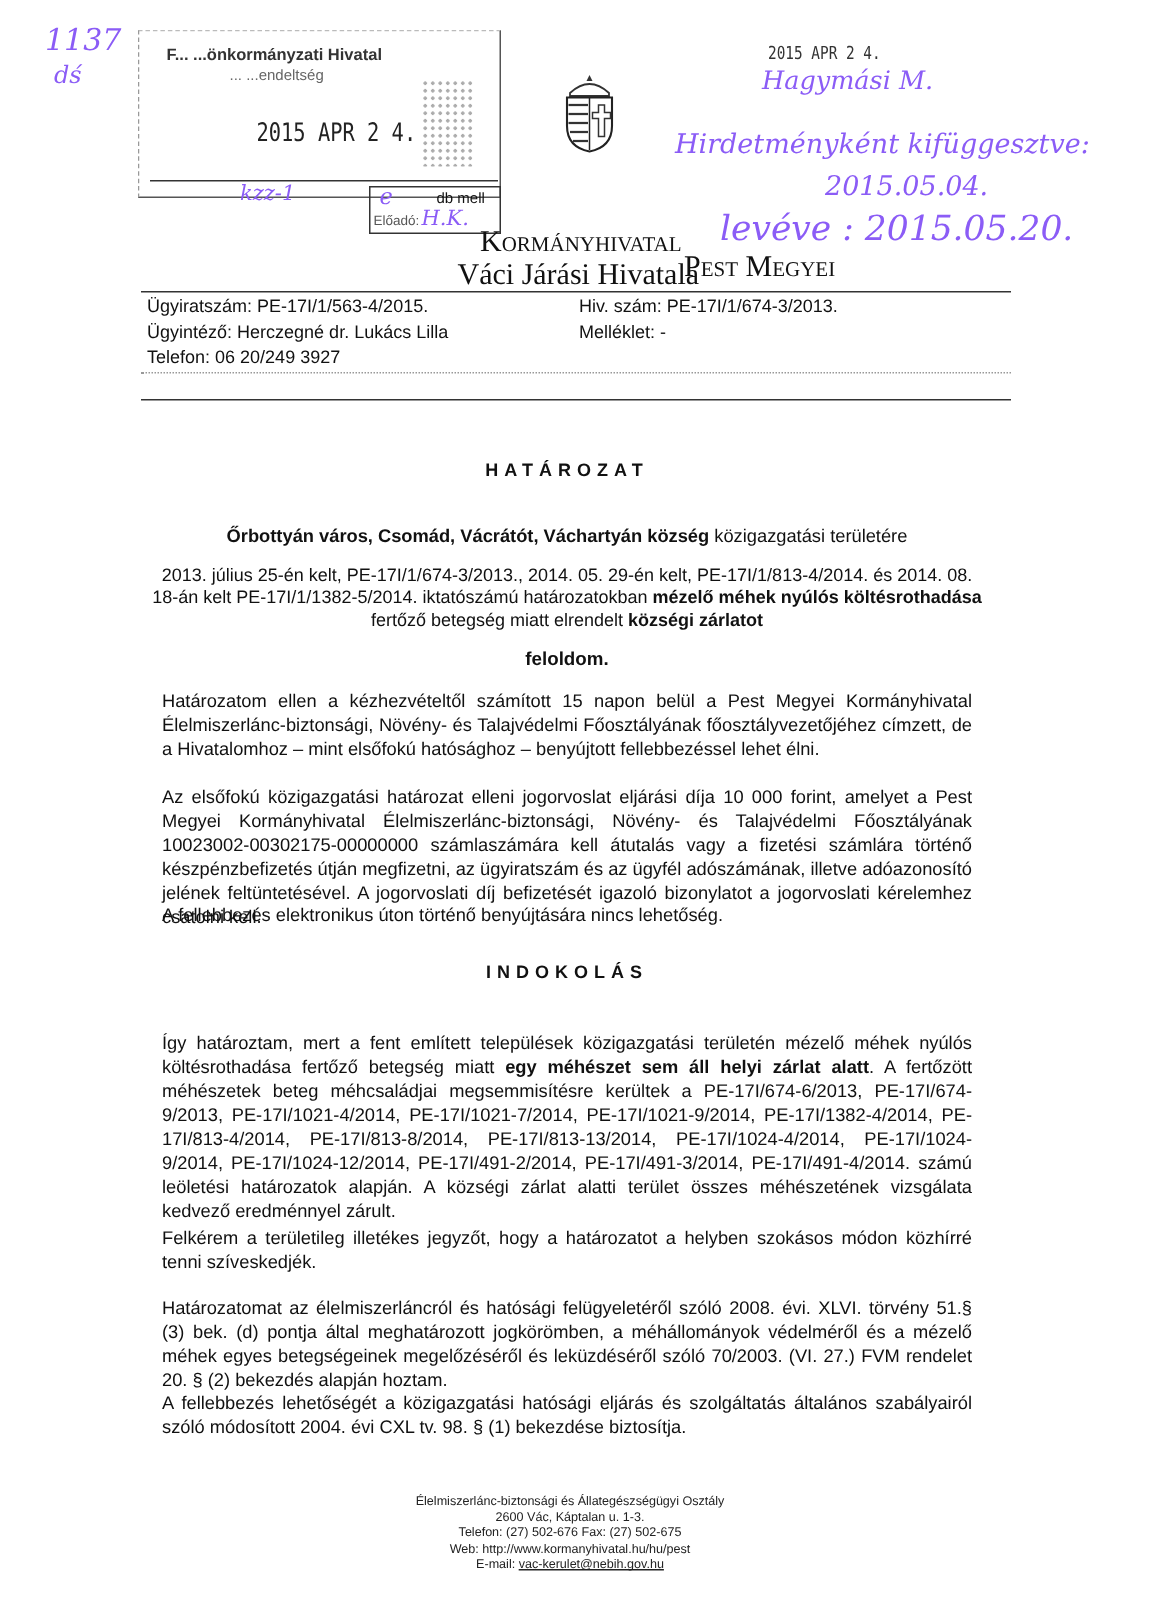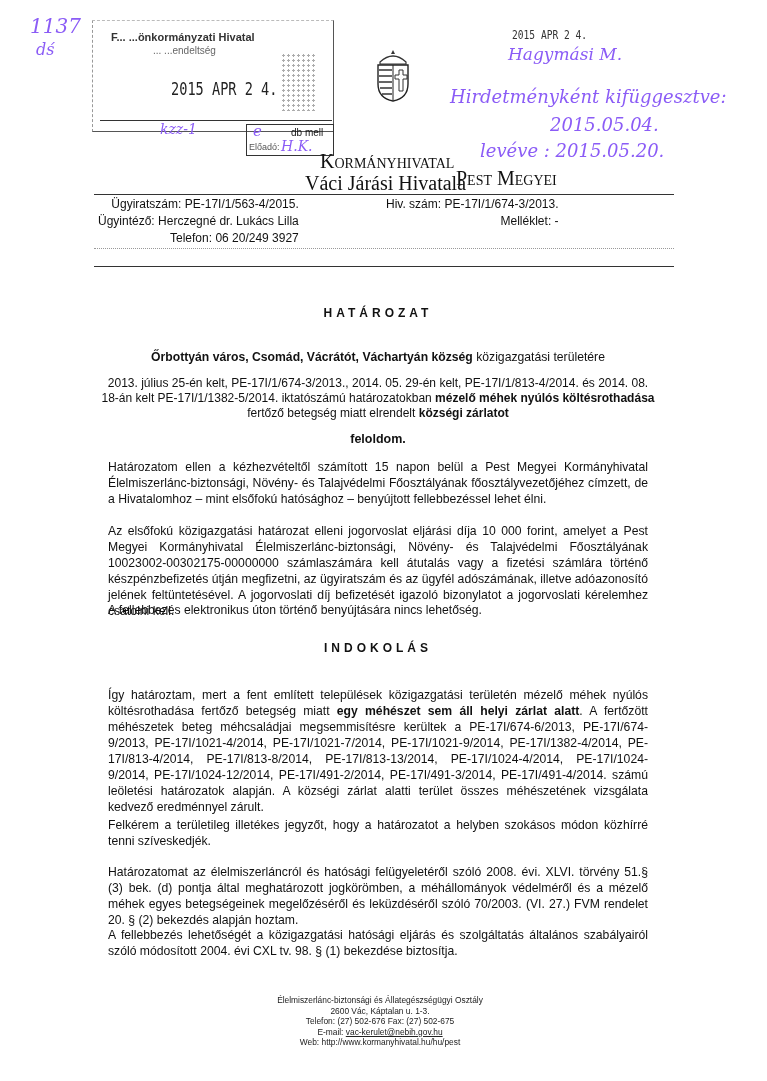--- a/index.html
+++ b/index.html
@@ -14,38 +14,38 @@
   .stamp-row{left:100px;top:120px;width:232px;height:15px;border-top:1px solid #333;}
   .reg-box{left:246px;top:124px;width:86px;height:30px;border:1px solid #333;font-size:10px;}
   .reg-box .db{position:absolute;left:44px;top:2px;}
   .reg-box .e{position:absolute;left:6px;top:-3px;font-size:15px;}
   .reg-box .el{position:absolute;left:2px;top:17px;font-size:9px;color:#555;}
   .reg-box .elv{position:absolute;left:34px;top:13px;font-size:14px;}
   .reg-hand{left:160px;top:121px;font-size:14px;}
   .crest{left:372px;top:48px;width:42px;height:54px;}
   .org{font-family:"Liberation Serif",serif;font-size:20px;color:#111;}
   .hr{height:0;border-top:1.4px solid #333;}
-  .meta{font-size:12px;line-height:17px;text-align:right;}
+  .meta{font-size:12px;line-height:17px;}
   .meta b{font-weight:bold;}
   .title-sp{font-size:12px;font-weight:bold;letter-spacing:4px;text-align:center;}
   .para{left:108px;width:540px;font-size:12.2px;line-height:16px;text-align:justify;}
   .center{text-align:center;}
   .footer{left:220px;width:320px;font-size:8.4px;line-height:10.6px;text-align:center;color:#222;}
   .footer a{color:#222;text-decoration:underline;}
 </style>
 </head>
 <body>
 
 <div class="abs hand" style="left:30px;top:14px;font-size:20px;">1137</div>
 <div class="abs hand" style="left:36px;top:40px;font-size:16px;">dś</div>
 <div class="abs" style="left:512px;top:28px;font-size:12px;font-family:'DejaVu Sans Mono',monospace;transform:scaleX(0.8);transform-origin:left;color:#333;">2015 APR 2 4.</div>
 <div class="abs hand" style="left:508px;top:44px;font-size:17px;">Hagymási M.</div>
 <div class="abs hand" style="left:450px;top:86px;font-size:18px;">Hirdetményként kifüggesztve:</div>
 <div class="abs hand" style="left:550px;top:114px;font-size:18px;">2015.05.04.</div>
-<div class="abs hand" style="left:480px;top:140px;font-size:18px;">levéve : 2015.05.20.</div>
+<div class="abs hand" style="left:480px;top:140px;font-size:23px;">levéve : 2015.05.20.</div>
 
 <div class="abs stamp">
   <div class="l1">F... ...önkormányzati Hivatal</div>
   <div class="l2">... ...endeltség</div>
   <div class="date">2015 APR 2 4.</div>
   <div class="dots"></div>
 </div>
 <div class="abs stamp-row"></div>
 <div class="abs hand reg-hand">kzz-1</div>
 <div class="abs reg-box">
@@ -100,15 +100,15 @@
 <div class="abs title-sp" style="left:108px;top:641px;width:540px;">INDOKOLÁS</div>
 <div class="abs para" style="top:687px;"><span>Így határoztam, mert a fent említett települések közigazgatási területén mézelő méhek nyúlós költésrothadása fertőző betegség miatt </span><b>egy méhészet sem áll helyi zárlat alatt</b><span>. A fertőzött méhészetek beteg méhcsaládjai megsemmisítésre kerültek a PE-17I/674-6/2013, PE-17I/674-9/2013, PE-17I/1021-4/2014, PE-17I/1021-7/2014, PE-17I/1021-9/2014, PE-17I/1382-4/2014, PE-17I/813-4/2014, PE-17I/813-8/2014, PE-17I/813-13/2014, PE-17I/1024-4/2014, PE-17I/1024-9/2014, PE-17I/1024-12/2014, PE-17I/491-2/2014, PE-17I/491-3/2014, PE-17I/491-4/2014. számú leöletési határozatok alapján. A községi zárlat alatti terület összes méhészetének vizsgálata kedvező eredménnyel zárult.</span></div>
 <div class="abs para" style="top:817px;">Felkérem a területileg illetékes jegyzőt, hogy a határozatot a helyben szokásos módon közhírré tenni szíveskedjék.</div>
 <div class="abs para" style="top:864px;">Határozatomat az élelmiszerláncról és hatósági felügyeletéről szóló 2008. évi. XLVI. törvény 51.§ (3) bek. (d) pontja által meghatározott jogkörömben, a méhállományok védelméről és a mézelő méhek egyes betegségeinek megelőzéséről és leküzdéséről szóló 70/2003. (VI. 27.) FVM rendelet 20. § (2) bekezdés alapján hoztam.</div>
 <div class="abs para" style="top:927px;">A fellebbezés lehetőségét a közigazgatási hatósági eljárás és szolgáltatás általános szabályairól szóló módosított 2004. évi CXL tv. 98. § (1) bekezdése biztosítja.</div>
 
 <div class="abs footer" style="top:995px;">
   <div>Élelmiszerlánc-biztonsági és Állategészségügyi Osztály</div>
   <div>2600 Vác, Káptalan u. 1-3.</div>
   <div>Telefon: (27) 502-676  Fax: (27) 502-675</div>
+  <div>Web: http://www.kormanyhivatal.hu/hu/pest</div>
   <div><span>E-mail: </span><a>vac-kerulet@nebih.gov.hu</a></div>
-  <div>Web: http://www.kormanyhivatal.hu/hu/pest</div>
 </div>
 
 </body></html>

